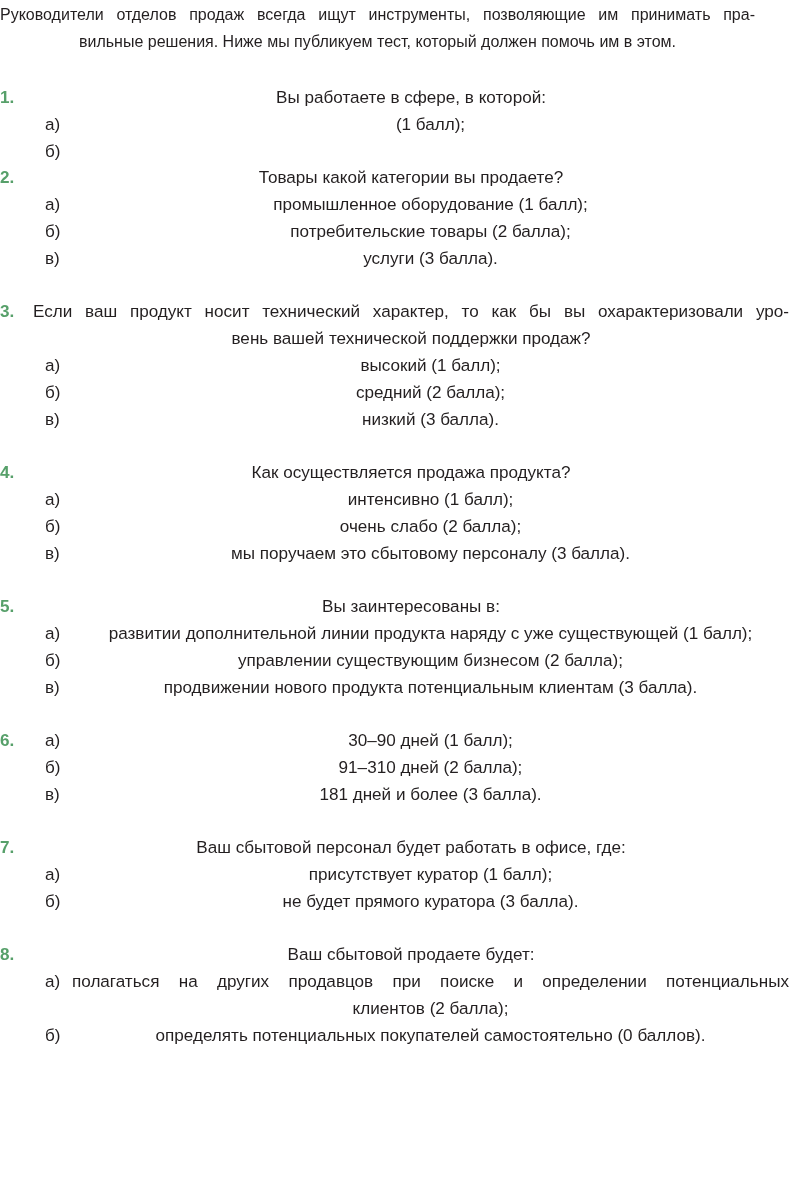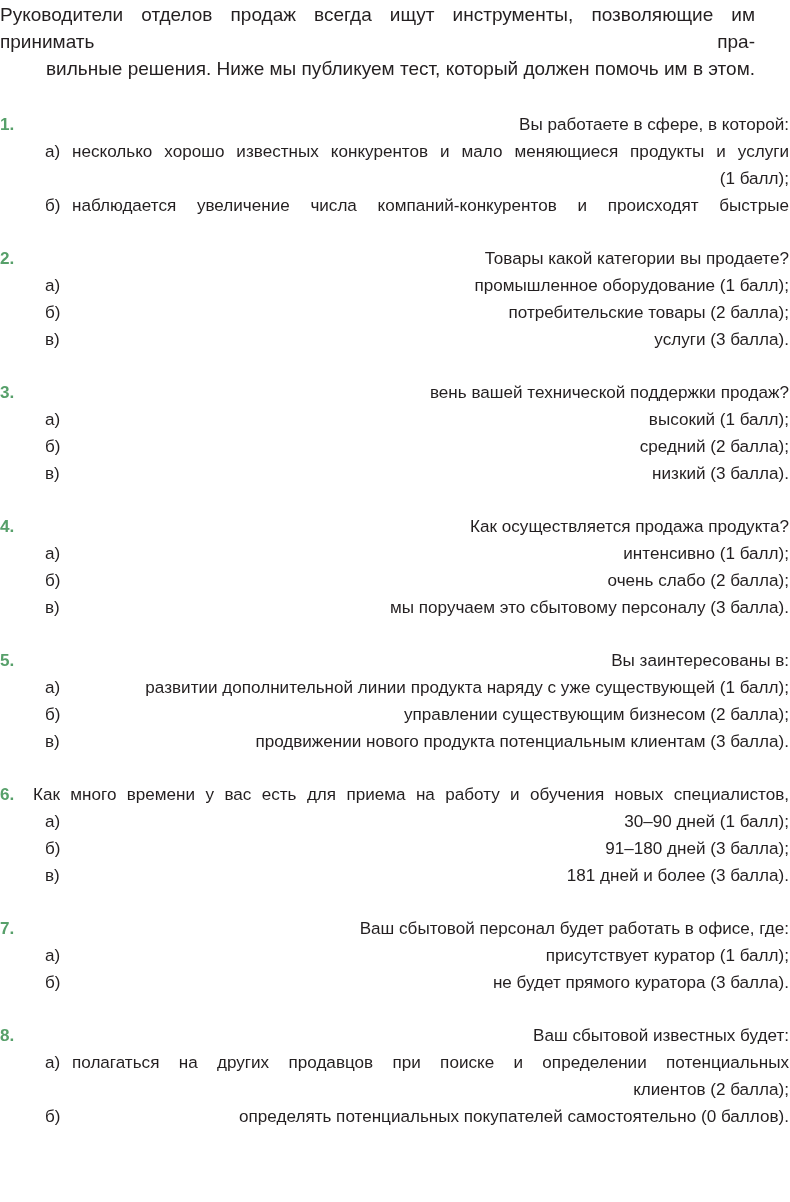--- a/index.html
+++ b/index.html
@@ -20,21 +20,21 @@
   #page {
     position: relative;
     width: 790px;
     height: 1202px;
     box-sizing: border-box;
     padding: 0;
   }
 
   
   .intro {
-    font-size: 19px;
+    font-size: 16px;
     line-height: 27px;
     text-align: justify;
     text-justify: inter-word;
     hyphens: manual;
     margin: 0;
     padding: 0;
     width: 755px;
   }
   .intro.first {
     padding-top: 1px;
@@ -110,21 +110,21 @@
   }
   
   .stretch-line {
     display: block;
     text-align: justify;
     text-align-last: justify;
     white-space: normal;
   }
   .plain-line {
     display: block;
-    text-align: right;
+    text-align: center;
   }
 </style>
 </head>
 <body>
 
 <div id="page">
 
   <div>
     <p class="intro first">
       <span class="stretch-line">Руководители отделов продаж всегда ищут инструменты, позволяющие им принимать пра-</span>
@@ -135,26 +135,24 @@
   <ol class="q-list">
 
     <li class="q-block first-q">
       <div class="q-head">
         <span class="q-num">1.</span>
         <span class="plain-line">Вы работаете в сфере, в которой:</span>
       </div>
       <ul class="opts">
         <li class="opt">
           <span class="opt-letter">а)</span>
-          <span class="opt-text stretch-line">несколько хорошо известных конкурентов и мало меняющиеся продукты и услуги</span>
           <span class="opt-text plain-line">(1 балл);</span>
         </li>
         <li class="opt">
           <span class="opt-letter">б)</span>
-          <span class="opt-text stretch-line">наблюдается увеличение числа компаний-конкурентов и происходят быстрые</span>
         </li>
       </ul>
     </li>
 
     <li class="q-block">
       <div class="q-head">
         <span class="q-num">2.</span>
         <span class="plain-line">Товары какой категории вы продаете?</span>
       </div>
       <ul class="opts">
@@ -169,20 +167,21 @@
         <li class="opt">
           <span class="opt-letter">в)</span>
           <span class="opt-text plain-line">услуги (3 балла).</span>
         </li>
       </ul>
     </li>
 
     <li class="q-block">
       <div class="q-head">
         <span class="q-num">3.</span>
+        <span class="stretch-line">Если ваш продукт носит технический характер, то как бы вы охарактеризовали уро-</span>
         <span class="plain-line">вень вашей технической поддержки продаж?</span>
       </div>
       <ul class="opts">
         <li class="opt">
           <span class="opt-letter">а)</span>
           <span class="opt-text plain-line">высокий (1 балл);</span>
         </li>
         <li class="opt">
           <span class="opt-letter">б)</span>
           <span class="opt-text plain-line">средний (2 балла);</span>
@@ -232,30 +231,29 @@
         <li class="opt">
           <span class="opt-letter">в)</span>
           <span class="opt-text plain-line">продвижении нового продукта потенциальным клиентам (3 балла).</span>
         </li>
       </ul>
     </li>
 
     <li class="q-block">
       <div class="q-head">
         <span class="q-num">6.</span>
-        <span class="stretch-line">Как много времени у вас есть для приема на работу и обучения новых специалистов,</span>
       </div>
       <ul class="opts">
         <li class="opt">
           <span class="opt-letter">а)</span>
           <span class="opt-text plain-line">30–90 дней (1 балл);</span>
         </li>
         <li class="opt">
           <span class="opt-letter">б)</span>
-          <span class="opt-text plain-line">91–180 дней (3 балла);</span>
+          <span class="opt-text plain-line">91–310 дней (2 балла);</span>
         </li>
         <li class="opt">
           <span class="opt-letter">в)</span>
           <span class="opt-text plain-line">181 дней и более (3 балла).</span>
         </li>
       </ul>
     </li>
 
     <li class="q-block">
       <div class="q-head">
@@ -270,21 +268,21 @@
         <li class="opt">
           <span class="opt-letter">б)</span>
           <span class="opt-text plain-line">не будет прямого куратора (3 балла).</span>
         </li>
       </ul>
     </li>
 
     <li class="q-block">
       <div class="q-head">
         <span class="q-num">8.</span>
-        <span class="plain-line">Ваш сбытовой известных будет:</span>
+        <span class="plain-line">Ваш сбытовой продаете будет:</span>
       </div>
       <ul class="opts">
         <li class="opt">
           <span class="opt-letter">а)</span>
           <span class="opt-text stretch-line">полагаться на других продавцов при поиске и определении потенциальных</span>
           <span class="opt-text plain-line">клиентов (2 балла);</span>
         </li>
         <li class="opt">
           <span class="opt-letter">б)</span>
           <span class="opt-text plain-line">определять потенциальных покупателей самостоятельно (0 баллов).</span>

